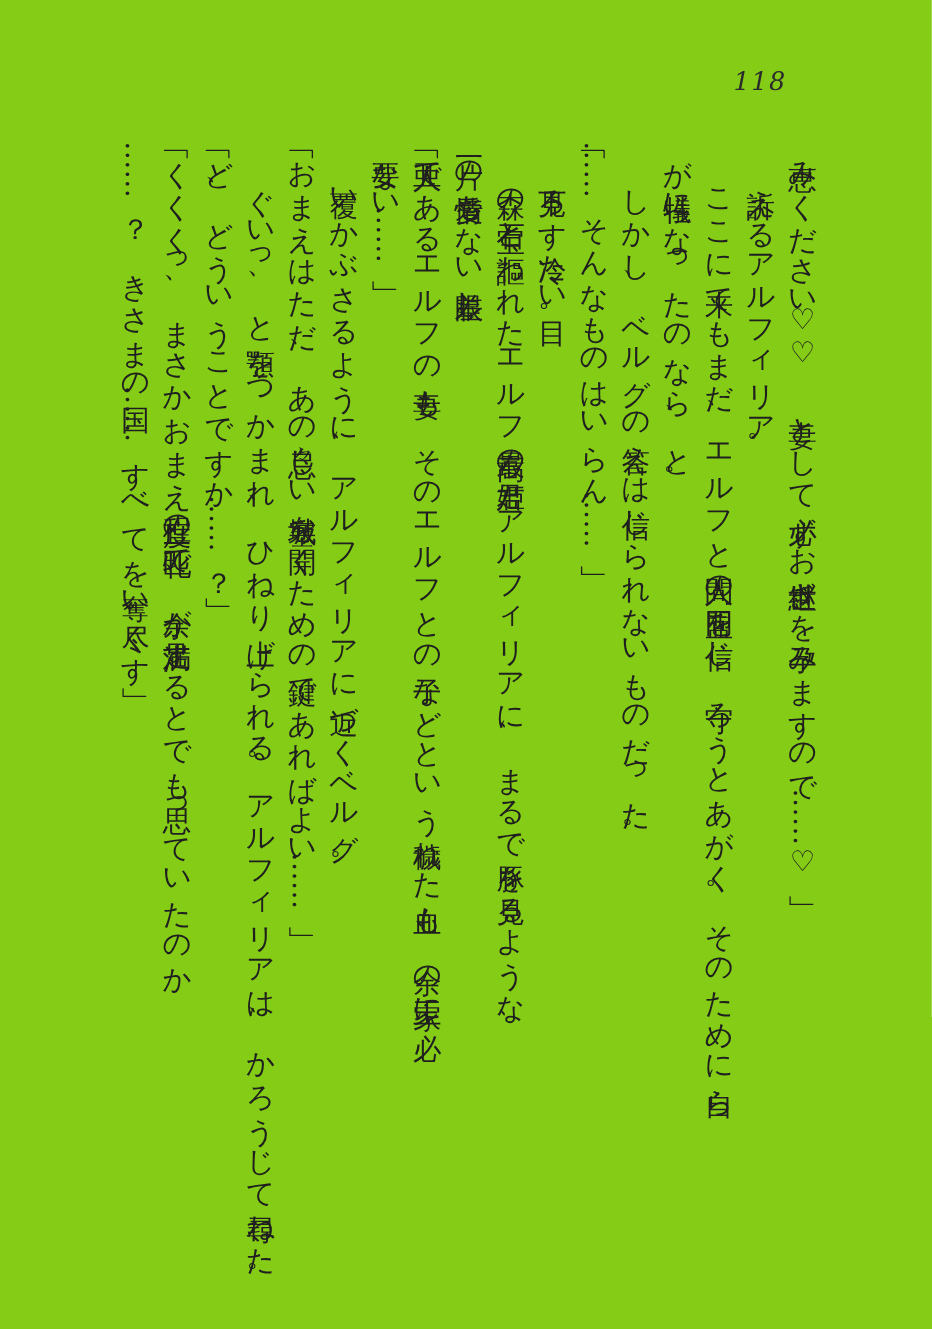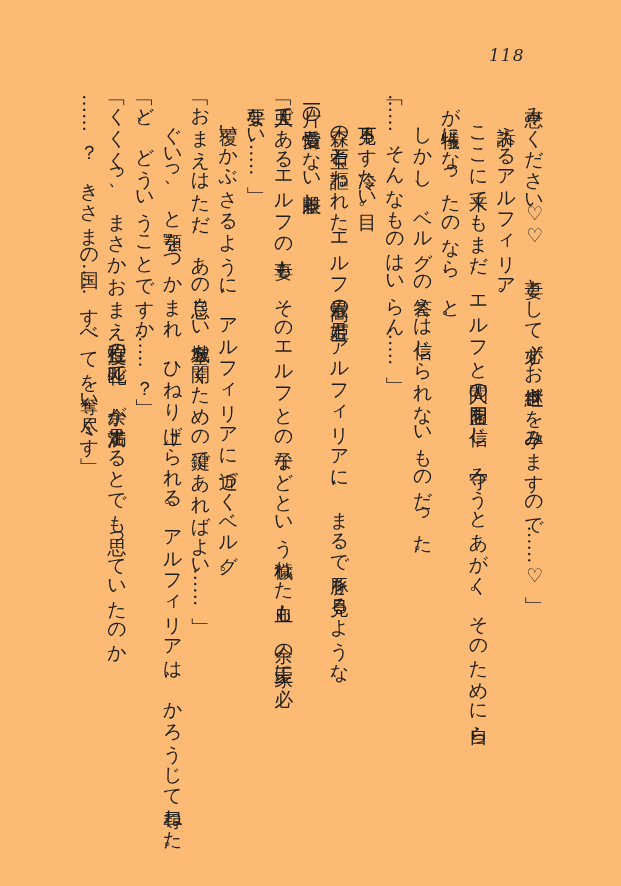--- a/index.html
+++ b/index.html
@@ -3,21 +3,21 @@
 <meta charset="utf-8">
 <style>
   html, body {
     margin: 0;
     padding: 0;
   }
   .screen {
     position: relative;
     width: 621px;
     height: 886px;
-    background: #fdba74;
+    background: #84cc16;
     overflow: hidden;
     font-family: "DejaVu Serif", "Liberation Serif", serif;
   }
   .page-number {
     position: absolute;
     top: 45px;
     left: 489px;
     font-style: italic;
     font-size: 17px;
     letter-spacing: 1px;

